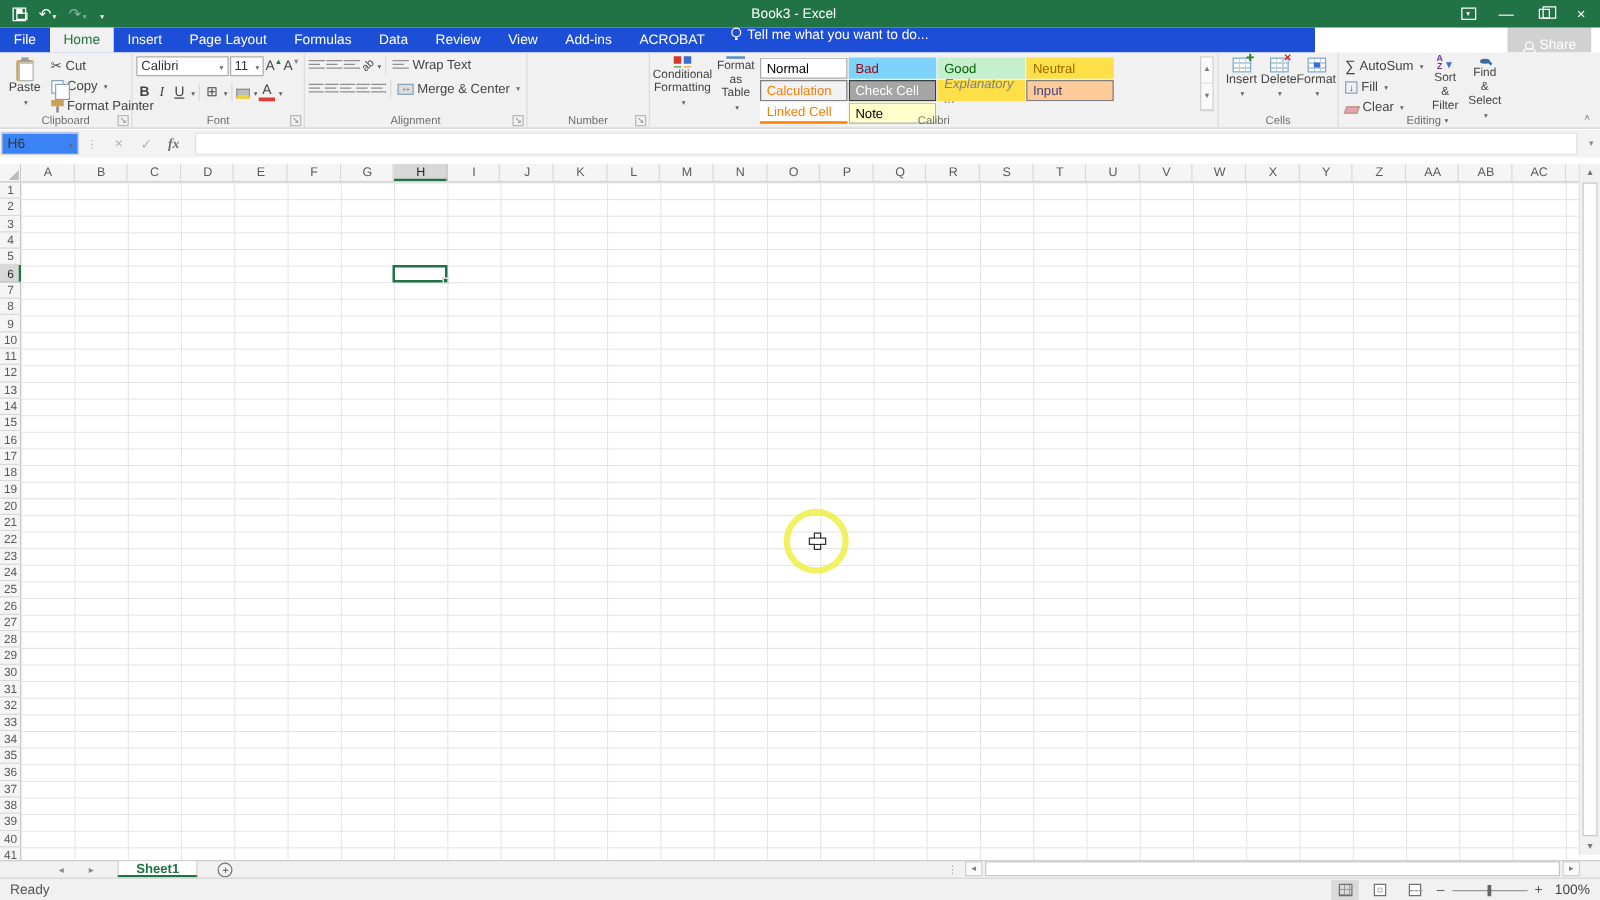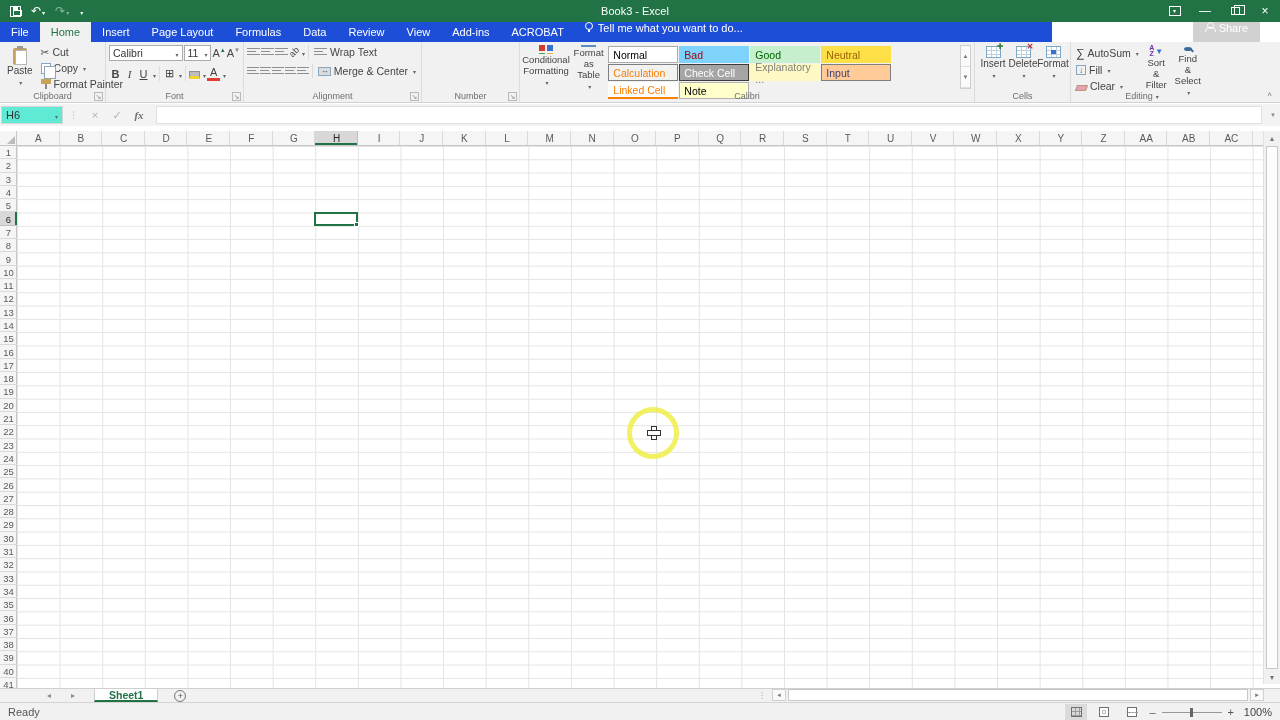--- a/index.html
+++ b/index.html
@@ -23,21 +23,21 @@
   .restore{width:9px;height:8px;border:1px solid #fff;position:relative;background:#217346}
   .restore:before{content:"";position:absolute;left:2px;top:-3px;width:9px;height:8px;border:1px solid #fff}
 
   
   .tabrow{position:absolute;top:22px;left:0;width:1052px;height:20px;background:#1d4ed8;display:flex;align-items:stretch}
   .rtab{padding:0 11px;display:flex;align-items:center;font-size:11px;color:#fff;cursor:default}
   .rtab.active{background:#f1f1f1;color:#217346}
   .tellme{display:flex;align-items:flex-start;gap:5px;color:#fff;padding:0 10px;font-size:11px}
   .bulb{width:8px;height:8px;border:1px solid #fff;border-radius:50%;position:relative}
   .bulb:after{content:"";position:absolute;left:2px;bottom:-3px;width:2px;height:2px;background:#fff}
-  .share{position:absolute;right:20px;top:22px;height:20px;display:flex;align-items:flex-start;gap:5px;padding:0 12px;background:rgba(0,0,0,.18);color:#fff;font-size:11px}
+  .share{position:absolute;right:7px;top:22px;height:20px;display:flex;align-items:flex-end;gap:5px;padding:0 12px;background:rgba(0,0,0,.18);color:#fff;font-size:11px}
   .person{width:9px;height:9px;position:relative}
   .person:before{content:"";position:absolute;left:2px;top:0;width:5px;height:5px;border:1px solid #fff;border-radius:50%}
   .person:after{content:"";position:absolute;left:0;bottom:-1px;width:9px;height:4px;border:1px solid #fff;border-bottom:none;border-radius:5px 5px 0 0}
 
   
   .ribbon{position:absolute;top:42px;left:0;width:1280px;height:61px;background:#f1f1f1;border-bottom:1px solid #d2d2d2;display:flex}
   .rgroup{position:relative;border-right:1px solid #dcdcdc;padding:3px 3px 13px 3px;display:flex}
   .glabel{position:absolute;bottom:1px;left:0;right:0;text-align:center;font-size:9px;color:#6d6d6d}
   .launch{position:absolute;bottom:1px;right:2px;font-size:7px;color:#8a8a8a;border:1px solid #b9b9b9;width:9px;height:9px;line-height:7px;text-align:center}
   .col2{display:flex;flex-direction:column;justify-content:flex-start;gap:2px}
@@ -100,21 +100,21 @@
   .eraser{width:11px;height:6px;background:#e8a0b4;border:1px solid #b97;transform:skewX(-20deg);margin-top:3px}
   .azic{display:flex;flex-direction:column;font-size:7px;line-height:6px;color:#7030a0;font-weight:bold;align-items:center}
   .funnel{color:#3a6fd2;font-size:8px}
   .mag{width:8px;height:8px;border:2px solid #3b6aa0;border-radius:50%;position:relative;margin:2px}
   .mag:after{content:"";position:absolute;width:5px;height:2px;background:#3b6aa0;transform:rotate(45deg);right:-4px;bottom:-2px}
   .twoline{display:flex;flex-direction:column;align-items:center;font-size:9.5px;color:#444;text-align:center;line-height:11px;padding:0 3px}
   .collapse{position:absolute;right:8px;bottom:3px;font-size:8px;color:#777}
 
   
   .fbar{position:absolute;top:104px;left:0;width:1280px;height:22px;background:#f3f3f3;display:flex;align-items:center}
-  .namebox{width:62px;height:18px;background:#5eead4;border:1px solid #d6d6d6;margin-left:1px;display:flex;align-items:center;justify-content:space-between;padding:4px 4px;font-size:11px;color:#333}
+  .namebox{width:62px;height:18px;background:#3b82f6;border:1px solid #d6d6d6;margin-left:1px;display:flex;align-items:center;justify-content:space-between;padding:4px 4px;font-size:11px;color:#333}
   .fdots{color:#b0b0b0;font-size:9px;padding:0 6px}
   .fbtn{width:22px;text-align:center;color:#b0b0b0;font-size:11px}
   .fxbtn{color:#6f6f6f;font-style:italic;font-family:"Liberation Serif",serif;font-weight:bold}
   .finput{flex:1;height:18px;background:#fff;border:1px solid #e0e0e0;margin:0 4px 0 6px}
   .fexpand{width:14px;color:#8a8a8a;font-size:7px;text-align:center}
 
   
   .sheet{position:absolute;top:131px;left:0;width:1263px;height:557px;background:#fff}
   .corner{position:absolute;left:0;top:0;width:17px;height:15px;background:#f5f5f5;box-shadow:inset -1px -1px 0 #c6c6c6;z-index:2}
   .corner:after{content:"";position:absolute;right:2px;bottom:2px;border-left:8px solid transparent;border-bottom:8px solid #bcbcbc}
@@ -329,21 +329,21 @@
       <span>Format as Table</span>
         <span class="dd"></span>
     </div>
     <div class="gallery" id="style-gallery">
         <div class="stile" style="background: rgb(255, 255, 255); color: rgb(0, 0, 0); box-shadow: rgb(171, 171, 171) 0px 0px 0px 1px inset;">Normal</div>
         <div class="stile" style="background: #7dd3fc; color: rgb(156, 0, 6);">Bad</div>
         <div class="stile" style="background: rgb(198, 239, 206); color: rgb(0, 97, 0);">Good</div>
         <div class="stile" style="background: #fde047; color: rgb(156, 101, 0);">Neutral</div>
         <div class="stile" style="background: rgb(242, 242, 242); color: rgb(250, 125, 0); box-shadow: rgb(127, 127, 127) 0px 0px 0px 1px inset;">Calculation</div>
         <div class="stile" style="background: rgb(165, 165, 165); color: rgb(255, 255, 255); box-shadow: rgb(60, 60, 60) 0px 0px 0px 1px inset;">Check Cell</div>
-        <div class="stile" style="background: #fef9c3; color: rgb(127, 127, 127); ">Explanatory ...</div>
+        <div class="stile" style="background: #fde047; color: rgb(127, 127, 127); font-style: italic;">Explanatory ...</div>
         <div class="stile" style="background: rgb(255, 204, 153); color: rgb(63, 63, 118); box-shadow: rgb(127, 127, 127) 0px 0px 0px 1px inset;">Input</div>
         <div class="stile" style="background: rgb(255, 255, 255); color: rgb(250, 125, 0); border-bottom: 2px solid rgb(255, 128, 1);">Linked Cell</div>
         <div class="stile" style="background: rgb(255, 255, 204); color: rgb(0, 0, 0); box-shadow: rgb(178, 178, 178) 0px 0px 0px 1px inset;">Note</div>
       </div>
     <div class="gscroll">
       <div>▲</div>
       <div>▼</div>
     </div>
     <div class="glabel">Calibri</div>
   </div>

